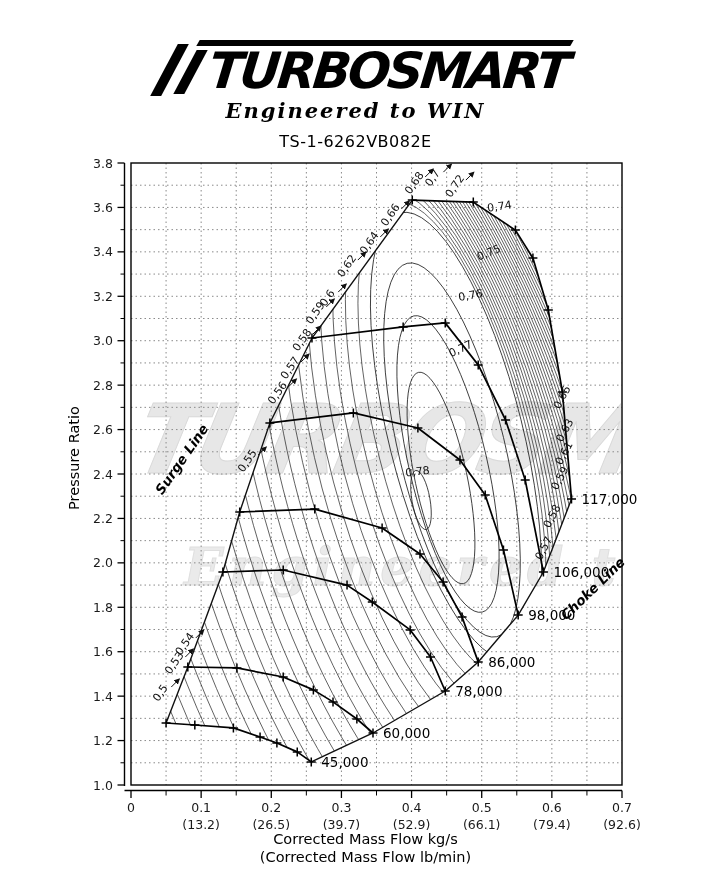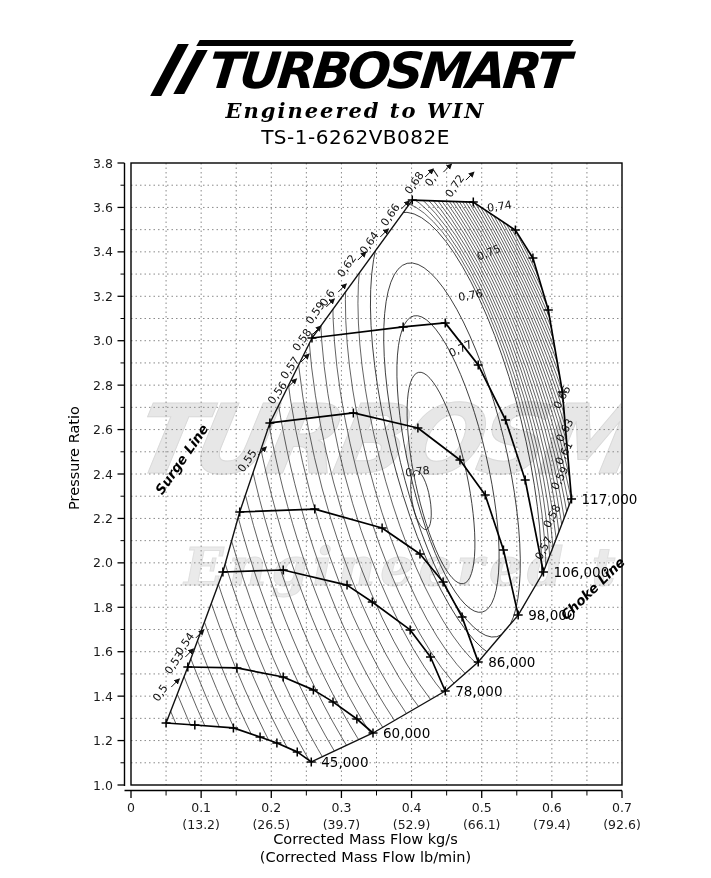--- a/index.html
+++ b/index.html
@@ -10,21 +10,21 @@
   .logo-inner{display:inline-block;position:relative;padding-top:8px;}
   .logo-word{font-style:italic;font-weight:900;font-size:50px;line-height:1;
              letter-spacing:-3px;transform:skewX(-6deg);display:inline-block;}
   .logo-bar{position:absolute;top:4px;left:34px;right:-4px;height:6px;background:#000;
             transform:skewX(-30deg);}
   .logo-slash{display:inline-block;width:11px;height:52px;background:#000;
               transform:skewX(-28deg);margin-right:5px;vertical-align:-8px;}
   .logo-slash.s2{height:44px;vertical-align:-6px;margin-right:8px;}
   #tagline{top:98px;font-family:"DejaVu Serif","Liberation Serif",serif;
            font-style:italic;font-weight:bold;font-size:21px;letter-spacing:2px;}
-  #map-title{top:125px;font-size:20px;letter-spacing:0.5px;}
+  #map-title{top:132px;font-size:16px;letter-spacing:0.5px;}
   #watermark-clip{position:absolute;left:132px;top:164px;width:489px;height:620px;
                   overflow:hidden;z-index:1;}
   .wm1{position:absolute;left:6px;top:220px;font-style:italic;font-weight:900;
        font-size:96px;letter-spacing:-6px;color:#e7e7e7;white-space:nowrap;
        transform:skewX(-12deg);-webkit-text-stroke:1px #d9d9d9;}
   .wm2{position:absolute;left:52px;top:372px;font-family:"DejaVu Serif","Liberation Serif",serif;
        font-style:italic;font-weight:bold;font-size:52px;letter-spacing:5px;
        color:#eaeaea;white-space:nowrap;-webkit-text-stroke:1px #dfdfdf;}
   #chart-svg{position:absolute;left:0;top:0;z-index:2;}
   #ylabel{position:absolute;left:-36px;top:450px;width:220px;text-align:center;

